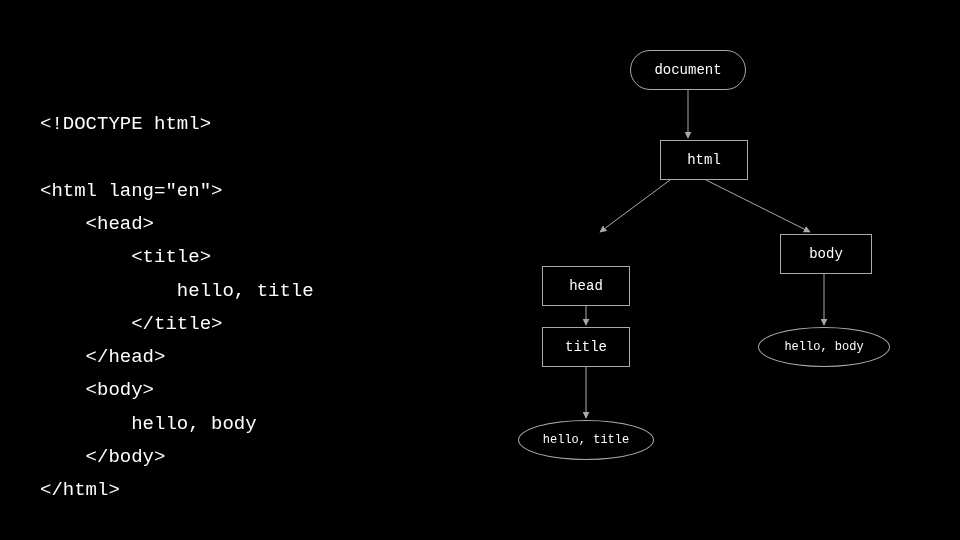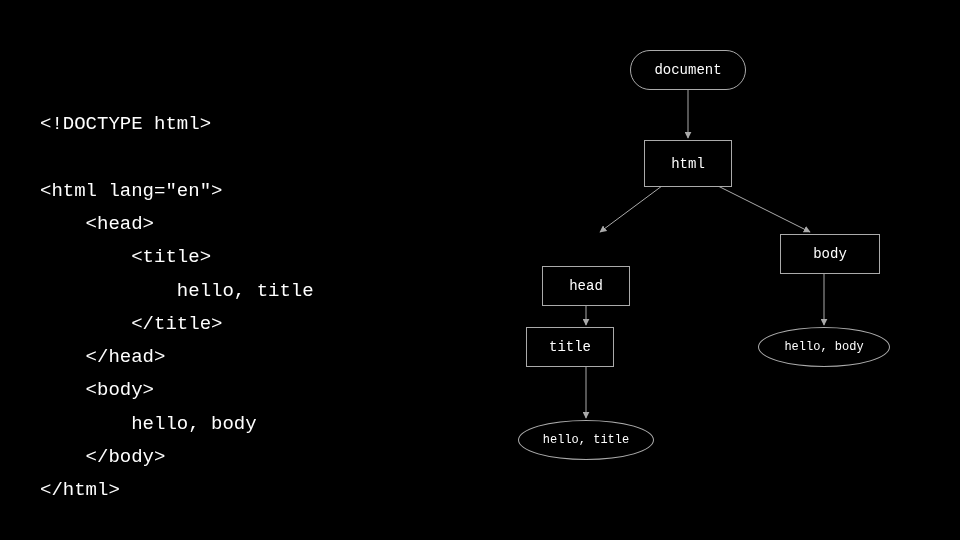--- a/index.html
+++ b/index.html
@@ -85,33 +85,33 @@
 
     <line x1="116" y1="327" x2="116" y2="378" stroke="#aaa" stroke-width="1" marker-end="url(#arrow)"></line>
 
     <line x1="354" y1="234" x2="354" y2="285" stroke="#aaa" stroke-width="1" marker-end="url(#arrow)"></line>
   </svg>
 
   <div class="node pill" style="left:160px; top:10px; width:116px; height:40px;">
     <span>document</span>
   </div>
 
-  <div class="node rect" style="left:174px; top:100px; width:88px; height:47px;">
+  <div class="node rect" style="left:190px; top:100px; width:88px; height:40px;">
     <span>html</span>
   </div>
 
   <div class="node rect" style="left:72px; top:194px; width:88px; height:40px;margin-top:32px;">
     <span>head</span>
   </div>
 
-  <div class="node rect" style="left:310px; top:194px; width:100px; height:40px;">
+  <div class="node rect" style="left:310px; top:194px; width:92px; height:40px;">
     <span>body</span>
   </div>
 
-  <div class="node rect" style="left:56px; top:287px; width:88px; height:40px;">
+  <div class="node rect" style="left:72px; top:287px; width:88px; height:40px;">
     <span>title</span>
   </div>
 
   <div class="node ellipse" style="left:48px; top:380px; width:136px; height:40px; font-size:12px;">
     <span>hello, title</span>
   </div>
 
   <div class="node ellipse" style="left:288px; top:287px; width:132px; height:40px; font-size:12px;">
     <span>hello, body</span>
   </div>

